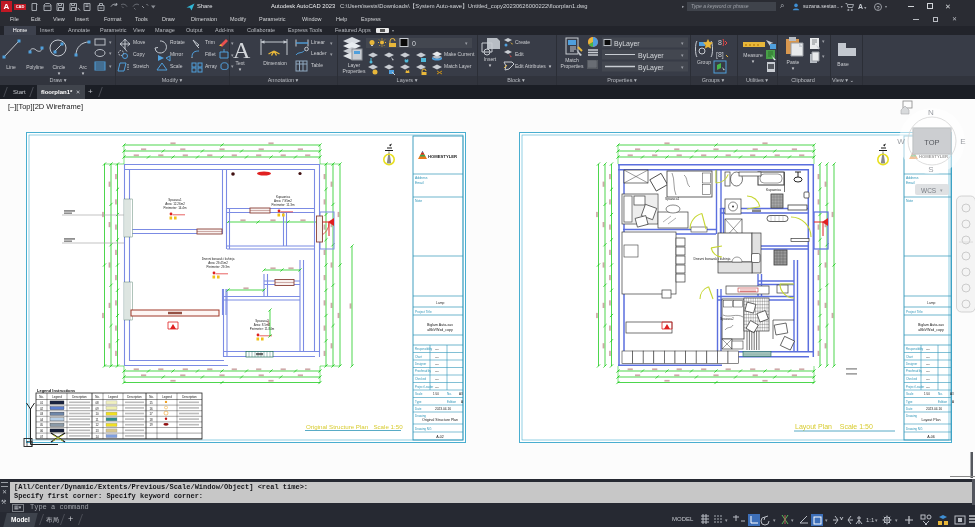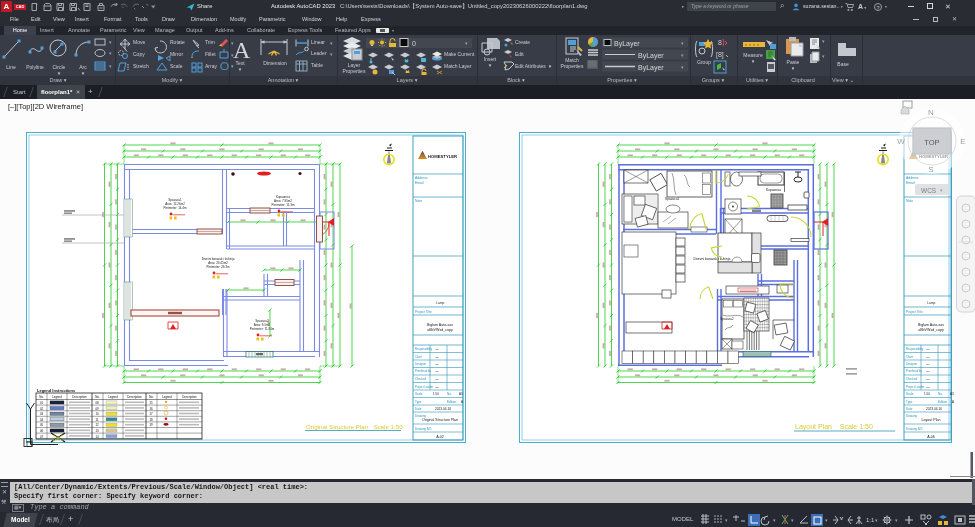--- a/index.html
+++ b/index.html
@@ -1292,21 +1292,21 @@
 <div class="abs" id="cmdwin">
  <div class="abs" style="left:0;top:3px;width:10px;height:30px;background:#2c2f38"></div>
  <div class="abs" style="left:1px;top:3px;width:7px;height:5px;border-top:1px solid #9a9ea5;border-bottom:1px solid #9a9ea5"></div>
  <div class="abs" style="left:2px;top:9px;color:#b9bdc4;font-size:6px">✕</div>
  <div class="abs" style="left:1px;top:19px;color:#b9bdc4;font-size:6px">⚒</div>
  <div class="abs" style="left:10px;top:3px;width:962px;height:21px;background:#c7c7c7"></div>
  <div class="abs" style="left:14px;top:4px;color:#16161a;font-size:7px;font-weight:bold;font-family:'Liberation Mono',monospace;white-space:pre">[All/Center/Dynamic/Extents/Previous/Scale/Window/Object] &lt;real time&gt;:</div>
  <div class="abs" style="left:14px;top:13px;color:#16161a;font-size:7px;font-weight:bold;font-family:'Liberation Mono',monospace">Specify first corner: Specify keyword corner:</div>
  <div class="abs" style="left:12px;top:25px;width:12px;height:8px;border:1px solid #7a7e85"></div>
  <div class="abs" style="left:14px;top:25px;color:#b9bdc4;font-size:5px">▦▾</div>
- <div class="abs" style="left:30px;top:24px;color:#9ea2a9;font-size:7px;font-style:italic;font-family:'Liberation Mono',monospace">Type a command</div>
+ <div class="abs" style="left:30px;top:24px;color:#9ea2a9;font-size:7px;font-family:'Liberation Mono',monospace">Type a command</div>
  <div class="abs" style="left:972px;top:0;width:3px;height:26px;background:#53565e"></div>
 </div>
 
 <div class="abs" id="statusbar">
  <div class="abs" style="left:5px;top:1px;width:31px;height:14px;background:#3e434c;transform:skewX(-14deg)"></div>
  <div class="abs" style="left:11px;top:0;color:#fff;font-size:6.5px;font-weight:bold;line-height:15px">Model</div>
  <div class="abs" style="left:41px;top:2px;width:1px;height:11px;background:#4a4d55;transform:skewX(-20deg)"></div>
  <div class="abs" style="left:46px;top:0;color:#b9bcc2;font-size:6.5px;line-height:15px">布局</div>
  <div class="abs" style="left:62px;top:2px;width:1px;height:11px;background:#4a4d55;transform:skewX(-20deg)"></div>
  <div class="abs" style="left:68px;top:0;color:#c9ccd1;font-size:9px;line-height:14px">+</div>

